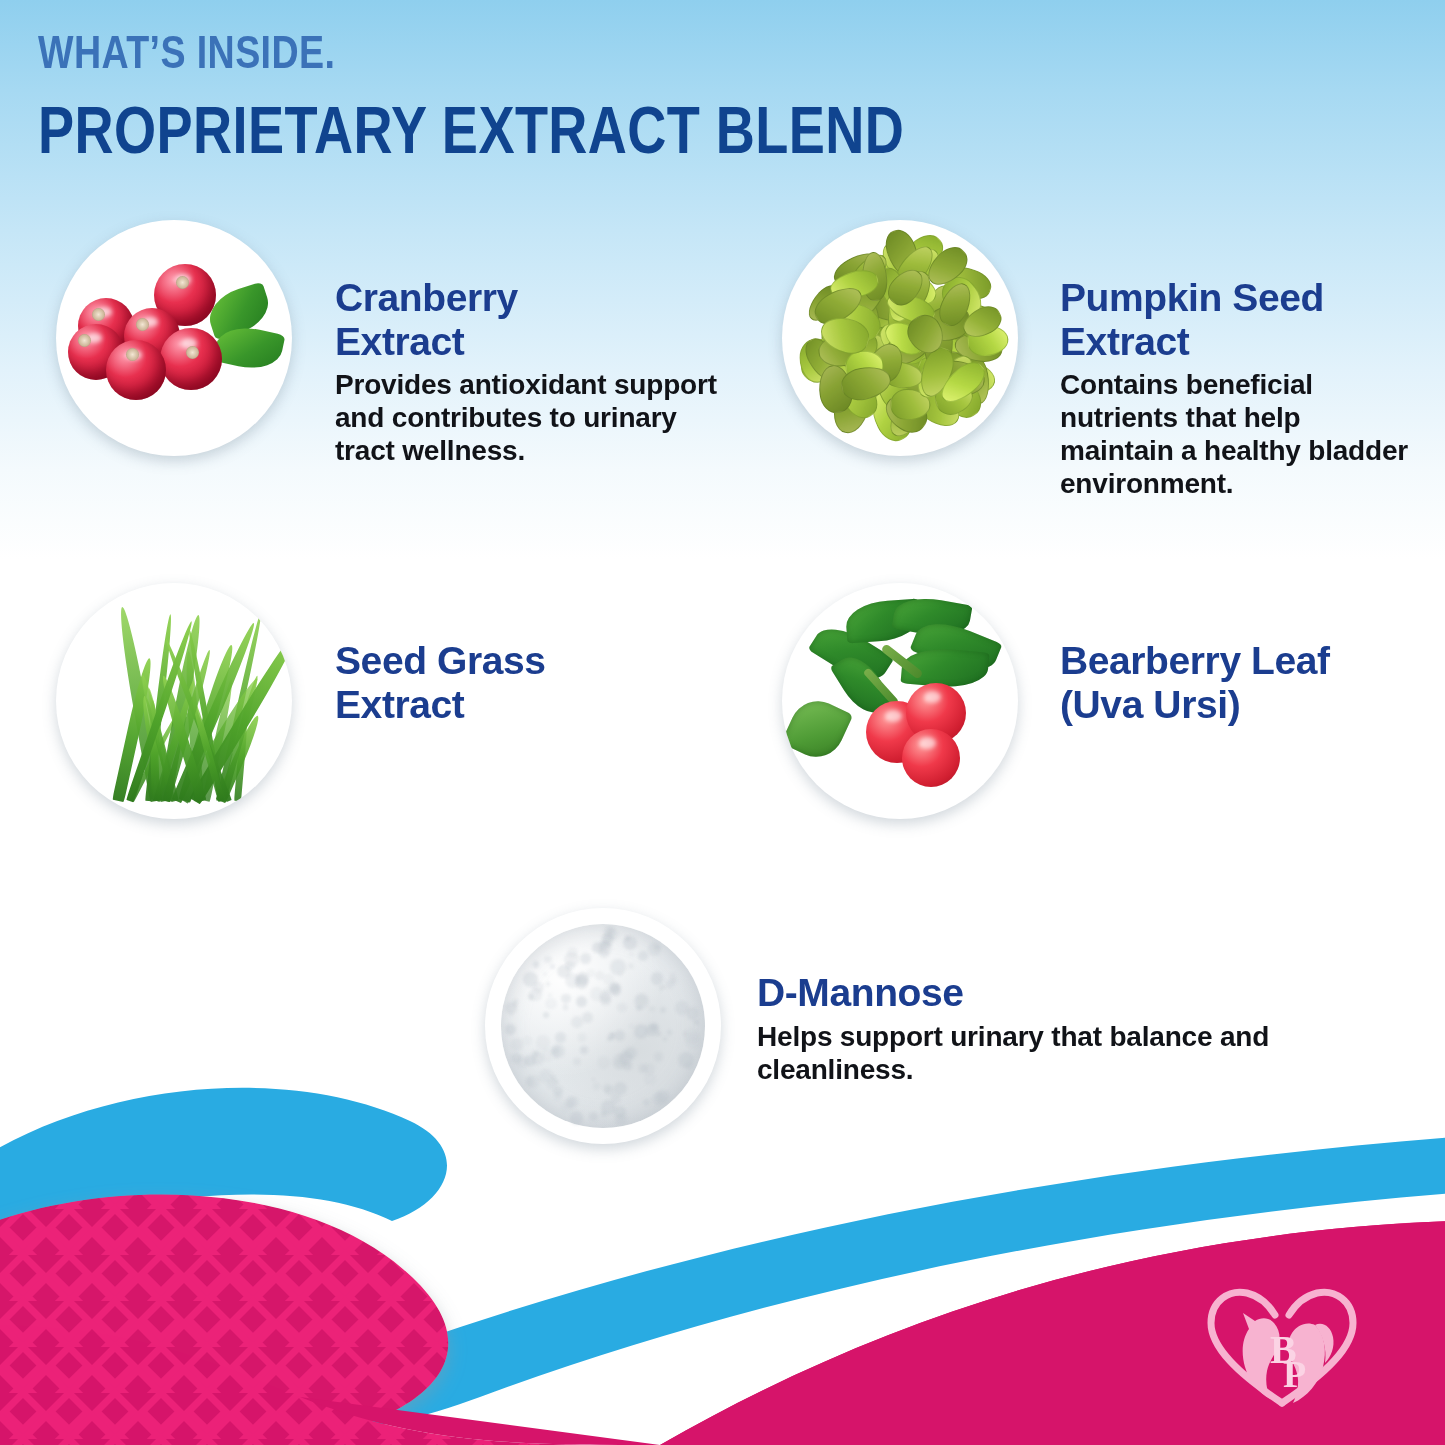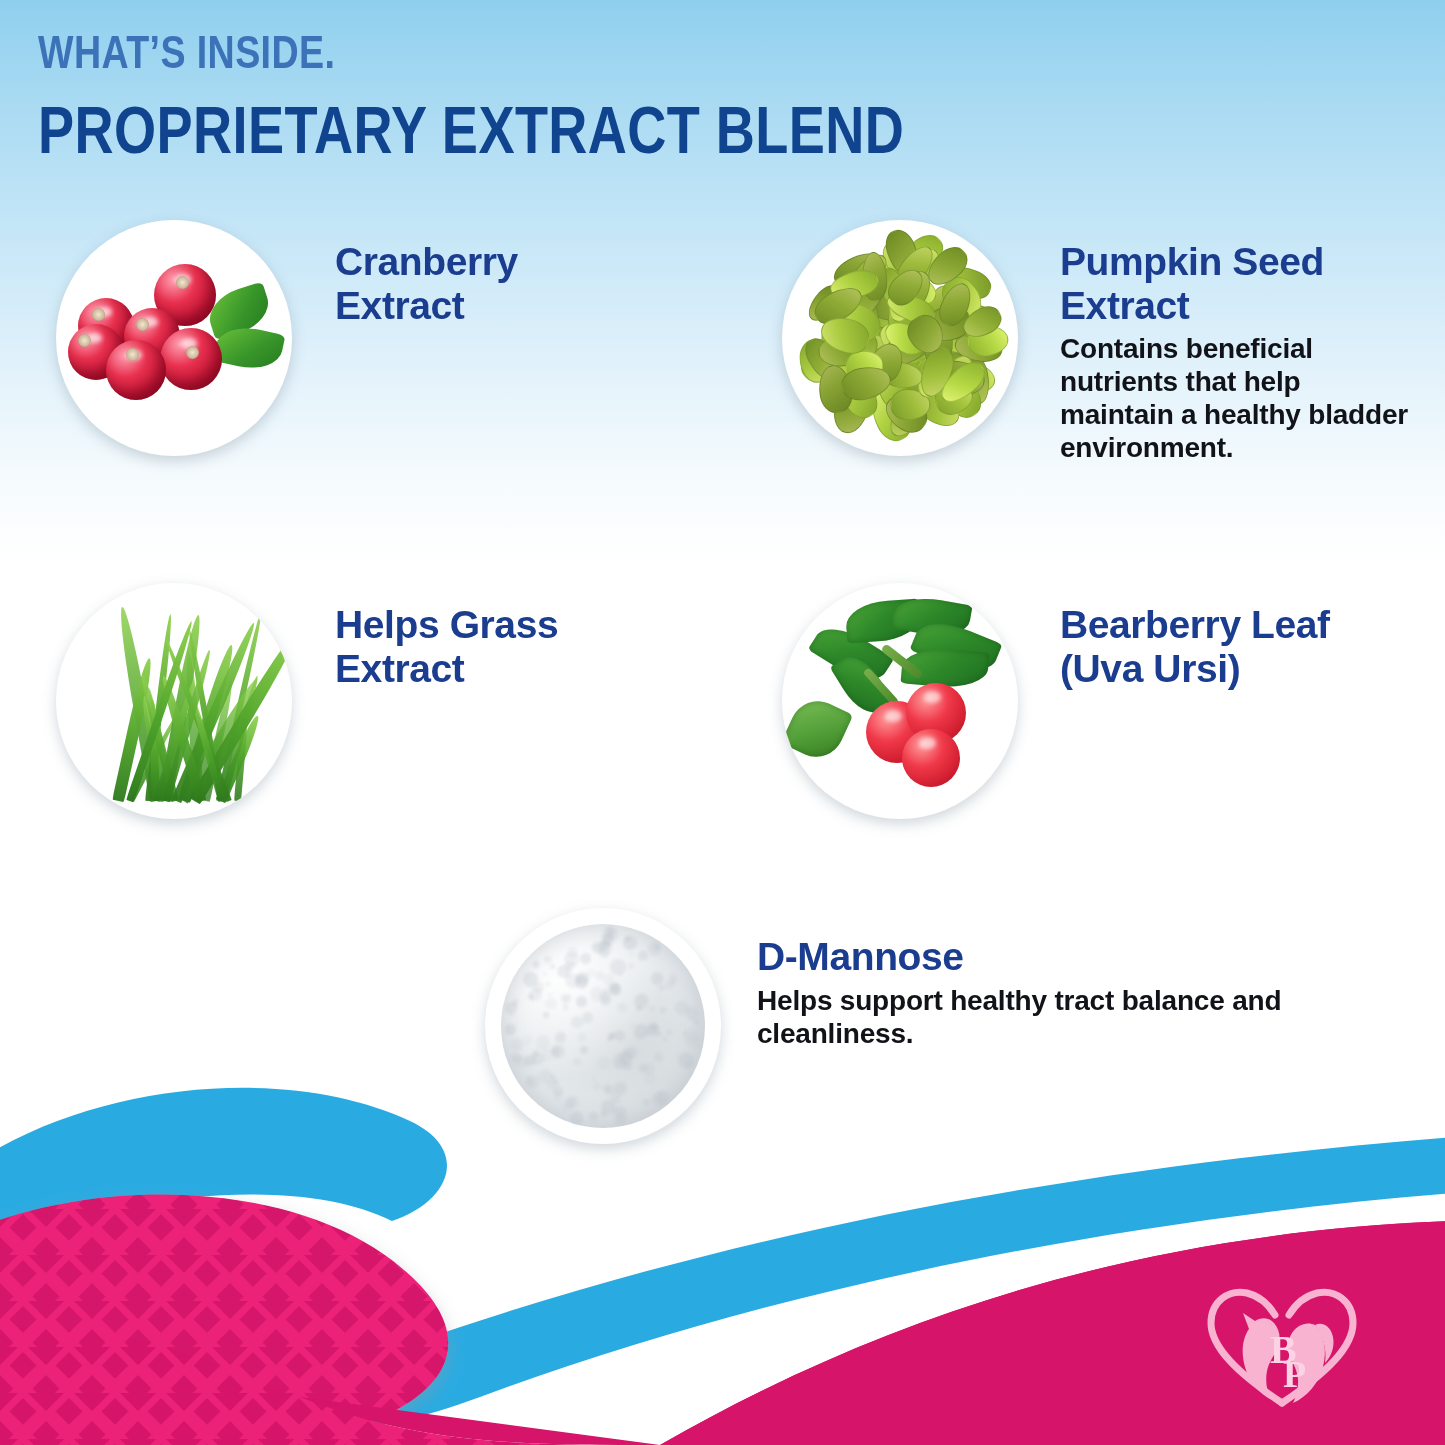--- a/index.html
+++ b/index.html
@@ -53,21 +53,21 @@
   .card{position:absolute;}
   .thumb{
     position:absolute;
     width:236px;height:236px;
     border-radius:50%;
     background:#ffffff;
     box-shadow:0 5px 14px rgba(90,110,130,0.28);
     overflow:hidden;
   }
   .thumb .art{position:absolute;inset:0;}
-  .txt{position:absolute;}
+  .txt{position:absolute;margin-top:36px;}
   .ing-name{
     color:#1b3d8f;
     font-weight:700;
     font-size:39px;
     line-height:1.12;
     letter-spacing:-0.4px;
     margin:0 0 5px 0;
   }
   .ing-desc{
     color:#111318;
@@ -151,20 +151,21 @@
         <div class="bstem" style="left:130px;top:126px;"></div>
         <div class="berry" style="left:50px;top:120px;width:60px;height:60px;"></div>
         <div class="bstem" style="left:70px;top:128px;"></div>
       </div>
     </div>
     <div class="txt" style="left:335px;top:240px;width:390px;">
       <div class="ing-name">
         <span>Cranberry</span><br>
         <span>Extract</span>
       </div>
+      <p class="ing-desc">Provides antioxidant support and contributes to urinary tract wellness.</p>
     </div>
   </div>
 
   <div class="card">
     <div class="thumb" style="left:782px;top:220px;">
       <div class="art" id="seedart">
           <div class="seed" style="left: 40.527px; top: 102.259px; width: 23.3857px; height: 39.4157px; transform: rotate(159.556deg); filter: brightness(1.00191);"></div>
           <div class="seed" style="left: 176.114px; top: 136.211px; width: 29.073px; height: 41.7515px; transform: rotate(102.398deg); filter: brightness(1.08438);"></div>
           <div class="seed" style="left: 90.6311px; top: 78.0053px; width: 27.9826px; height: 39.2911px; transform: rotate(241.907deg); filter: brightness(0.897393);"></div>
           <div class="seed" style="left: 48.8861px; top: 76.8933px; width: 24.1144px; height: 36.701px; transform: rotate(338.083deg); filter: brightness(1.14097);"></div>
@@ -311,21 +312,21 @@
           <div class="blade" style="left: 113.024px; top: 103.208px; width: 5.83025px; height: 114.792px; transform: rotate(-11.5342deg); opacity: 0.768463;"></div>
           <div class="blade" style="left: 169.601px; top: 44.3296px; width: 5.90914px; height: 173.67px; transform: rotate(-21.2745deg); opacity: 0.949924;"></div>
           <div class="blade" style="left: 162.348px; top: 110.418px; width: 6.62461px; height: 107.582px; transform: rotate(-15.5014deg); opacity: 0.858944;"></div>
           <div class="blade" style="left: 106.111px; top: 60.7627px; width: 8.33777px; height: 157.237px; transform: rotate(16.069deg); opacity: 0.903703;"></div>
           <div class="blade" style="left: 140.921px; top: 86.5062px; width: 10.0764px; height: 131.494px; transform: rotate(-17.0201deg); opacity: 0.927563;"></div>
           <div class="blade" style="left: 69.7714px; top: 28.42px; width: 7.53492px; height: 189.58px; transform: rotate(18.9227deg); opacity: 0.986854;"></div>
         </div>
     </div>
     <div class="txt" style="left:335px;top:603px;width:395px;">
       <div class="ing-name">
-        <span>Helps Grass</span><br>
+        <span>Seed Grass</span><br>
         <span>Extract</span>
       </div>
     </div>
   </div>
 
   <div class="card">
     <div class="thumb" style="left:782px;top:583px;">
       <div class="art">
         <div class="bbleaf" style="left:30px;top:52px;width:78px;height:38px;transform:rotate(32deg);"></div>
         <div class="bbleaf" style="left:64px;top:18px;width:74px;height:40px;transform:rotate(-4deg);"></div>
@@ -491,21 +492,21 @@
             <div class="speck" style="left: 43.3955px; top: 31.9469px; width: 7.5023px; height: 7.5023px; opacity: 0.322855; filter: blur(1.4px);"></div>
             <div class="speck" style="left: 8.82776px; top: 88.3109px; width: 3.35777px; height: 3.35777px; opacity: 0.22208; filter: blur(1.4px);"></div>
             <div class="speck" style="left: 99.6043px; top: 187.342px; width: 5.57949px; height: 5.57949px; opacity: 0.445585; filter: blur(1.4px);"></div>
             <div class="speck" style="left: 68.747px; top: 187.115px; width: 13.5255px; height: 13.5255px; opacity: 0.469913; filter: blur(1.4px);"></div>
             <div class="speck" style="left: 184.555px; top: 83.0261px; width: 13.0723px; height: 13.0723px; opacity: 0.379014; filter: blur(1.4px);"></div>
           </div>
       </div>
     </div>
     <div class="txt" style="left:757px;top:935px;width:560px;">
       <div class="ing-name">D-Mannose</div>
-      <p class="ing-desc">Helps support healthy tract balance and cleanliness.</p>
+      <p class="ing-desc">Helps support urinary that balance and cleanliness.</p>
     </div>
   </div>
 
   <div class="deco">
     <svg width="1445" height="420" viewBox="0 0 1445 420" xmlns="http://www.w3.org/2000/svg">
       <defs>
         <pattern id="lattice" width="46" height="46" patternUnits="userSpaceOnUse" patternTransform="rotate(0)">
           <rect width="46" height="46" fill="#d6146a"></rect>
           <rect x="23" y="0" width="26" height="26" transform="rotate(45 23 0)" fill="none" stroke="#ec2178" stroke-width="7"></rect>
           <rect x="0" y="23" width="26" height="26" transform="rotate(45 0 23)" fill="none" stroke="#ec2178" stroke-width="7"></rect>

